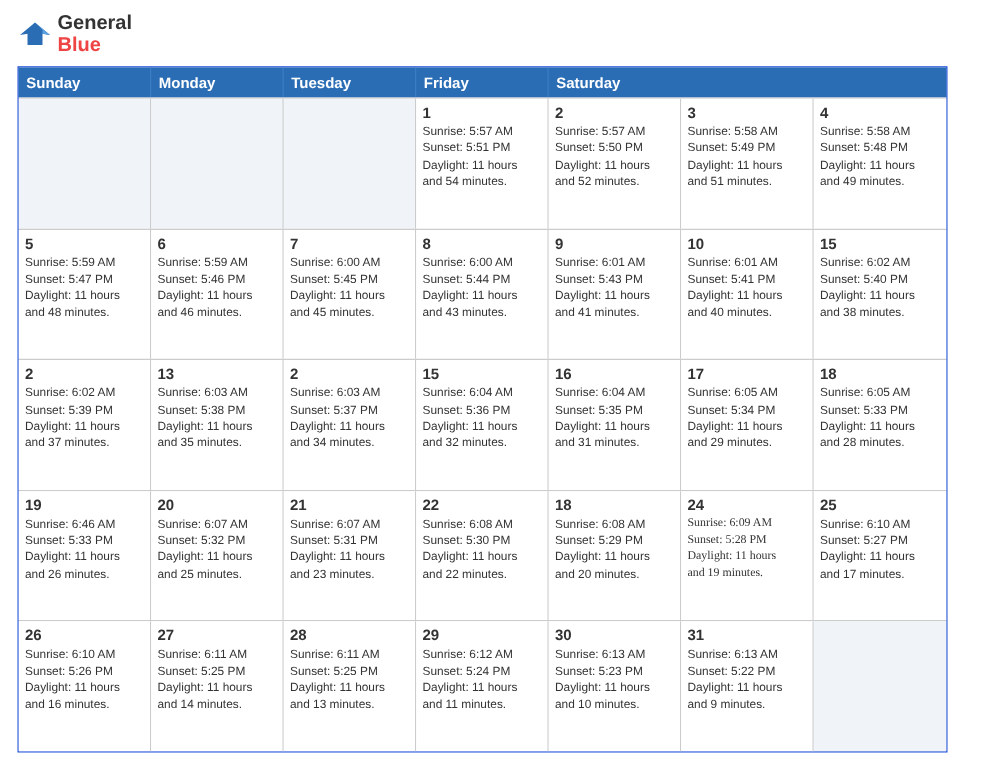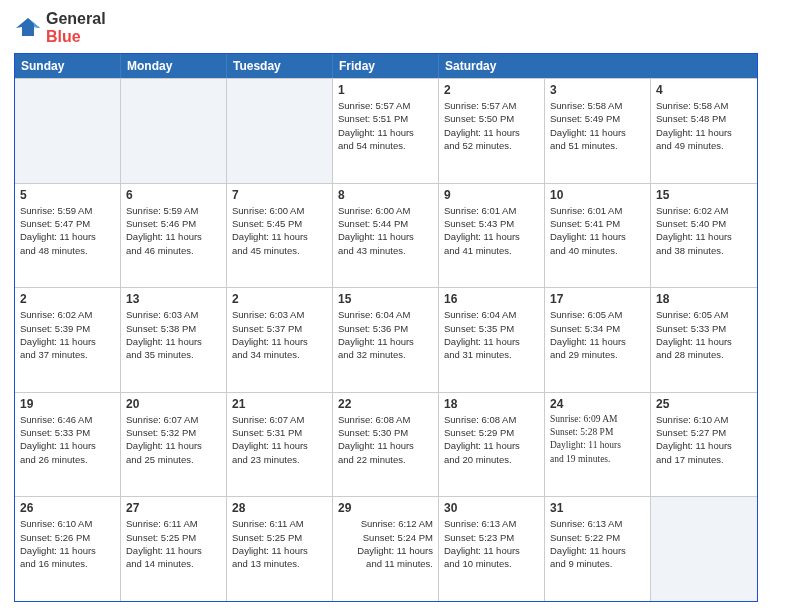--- a/index.html
+++ b/index.html
@@ -329,21 +329,21 @@
           </div>
           <div class="cal-cell">
             <div class="day-number">28</div>
             <div class="cell-text" style="white-space: pre-line;">Sunrise: 6:11 AM
 Sunset: 5:25 PM
 Daylight: 11 hours
 and 13 minutes.</div>
           </div>
           <div class="cal-cell">
             <div class="day-number">29</div>
-            <div class="cell-text" style="white-space: pre-line; text-align: right;">Sunrise: 6:12 AM
+            <div class="cell-text" style="white-space: pre-line;">Sunrise: 6:12 AM
 Sunset: 5:24 PM
 Daylight: 11 hours
 and 11 minutes.</div>
           </div>
           <div class="cal-cell">
             <div class="day-number">30</div>
             <div class="cell-text" style="white-space: pre-line;">Sunrise: 6:13 AM
 Sunset: 5:23 PM
 Daylight: 11 hours
 and 10 minutes.</div>

